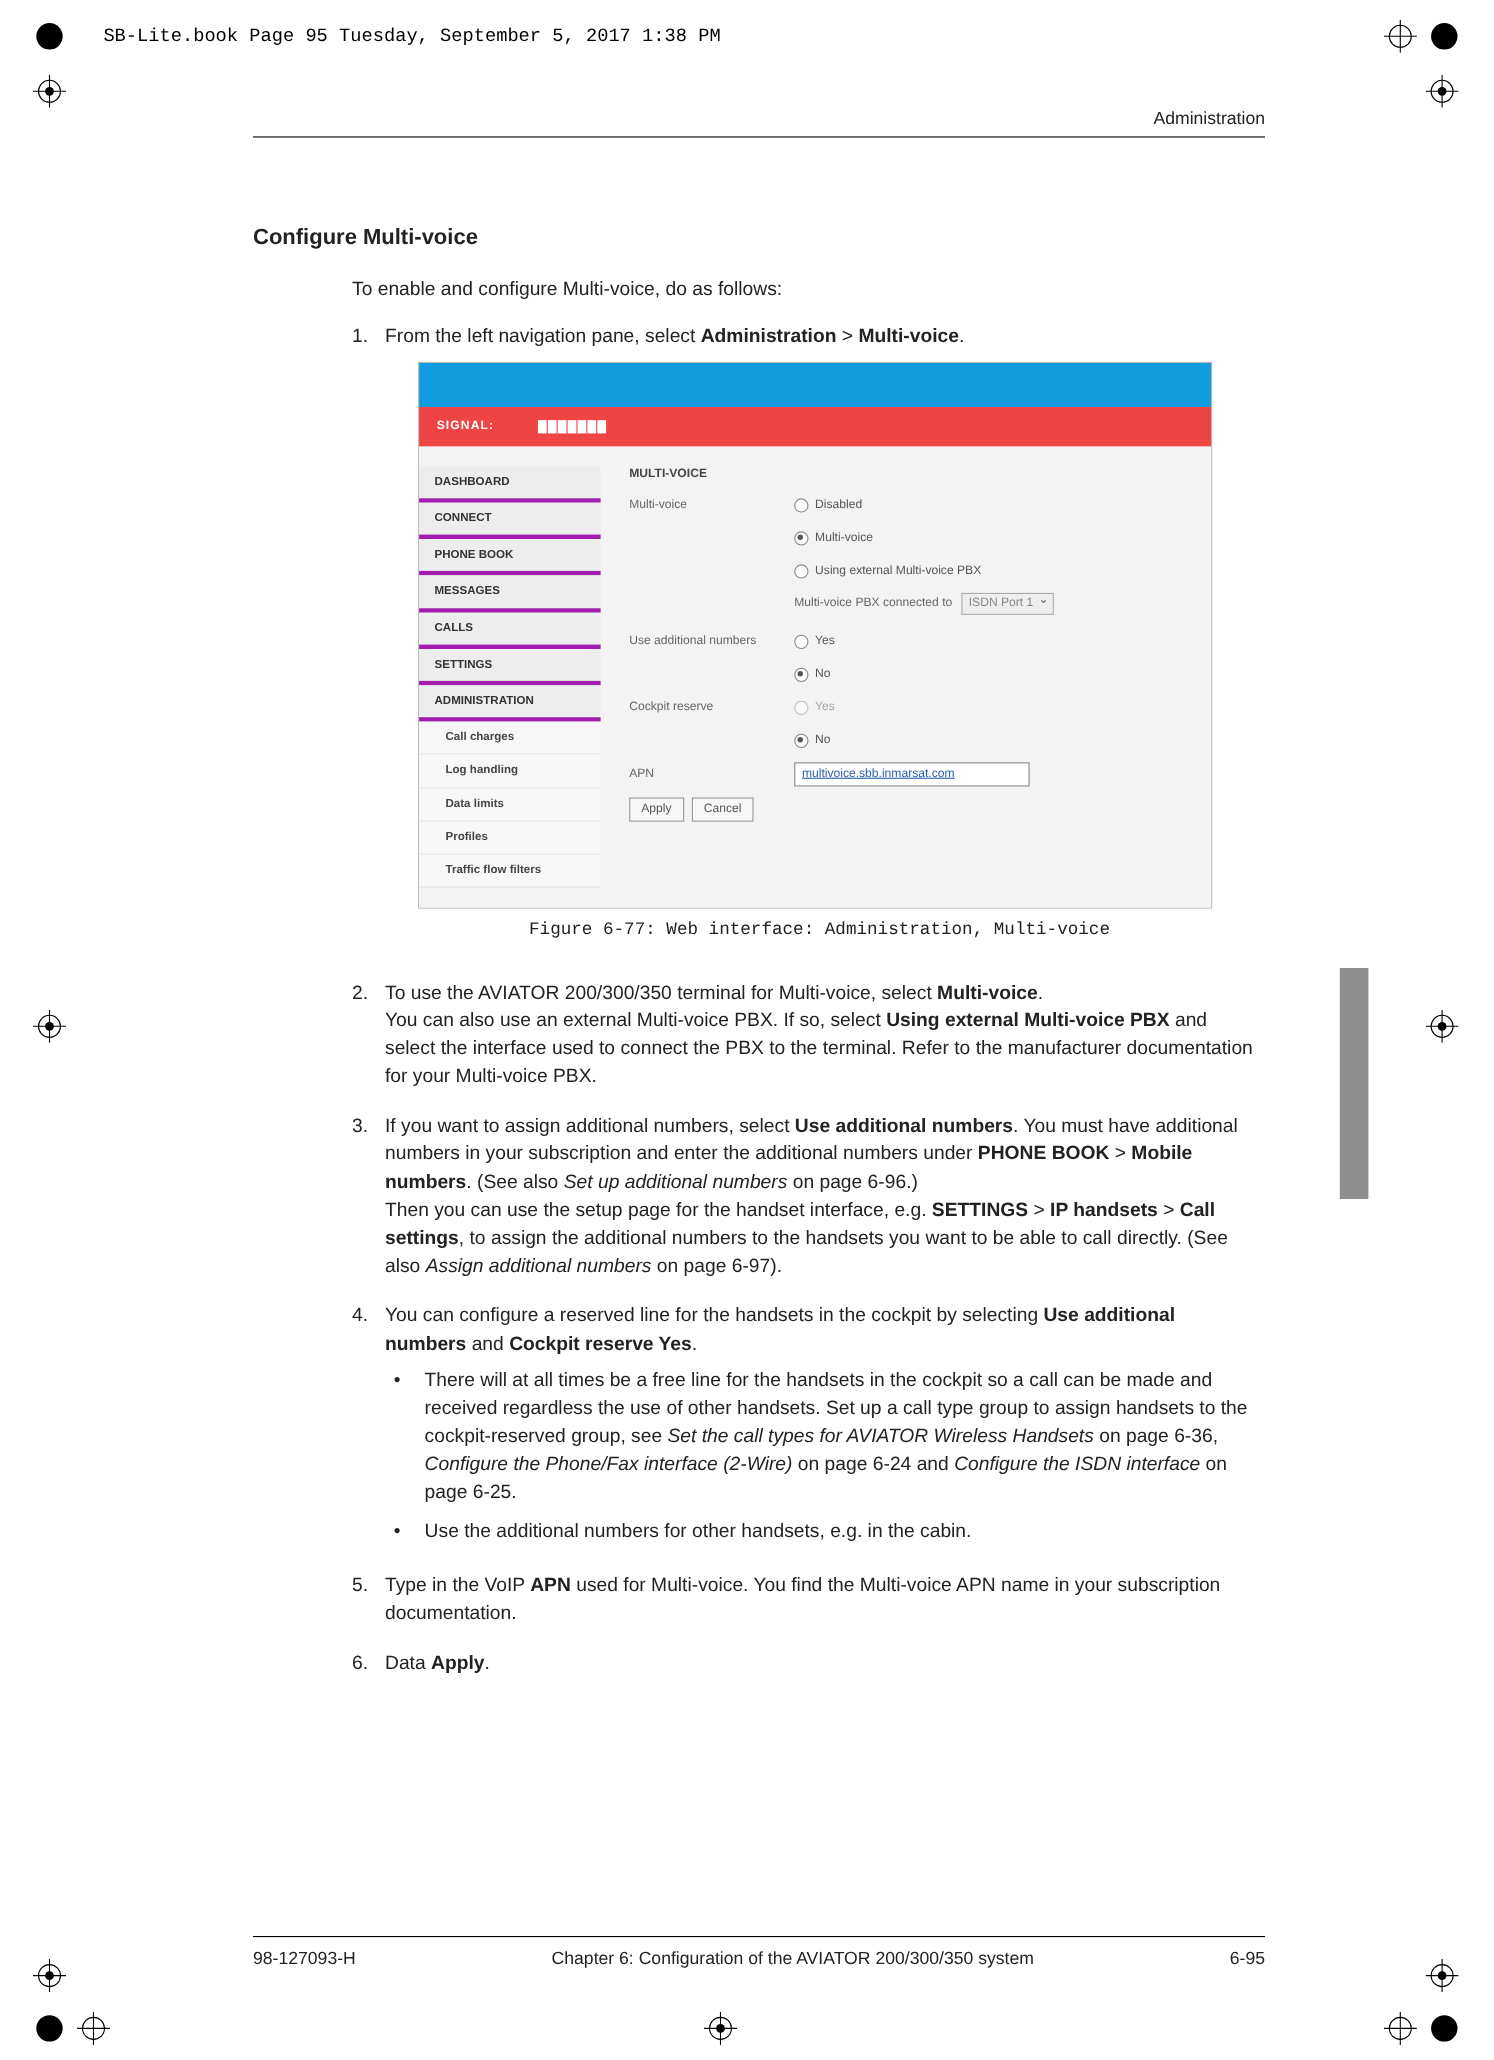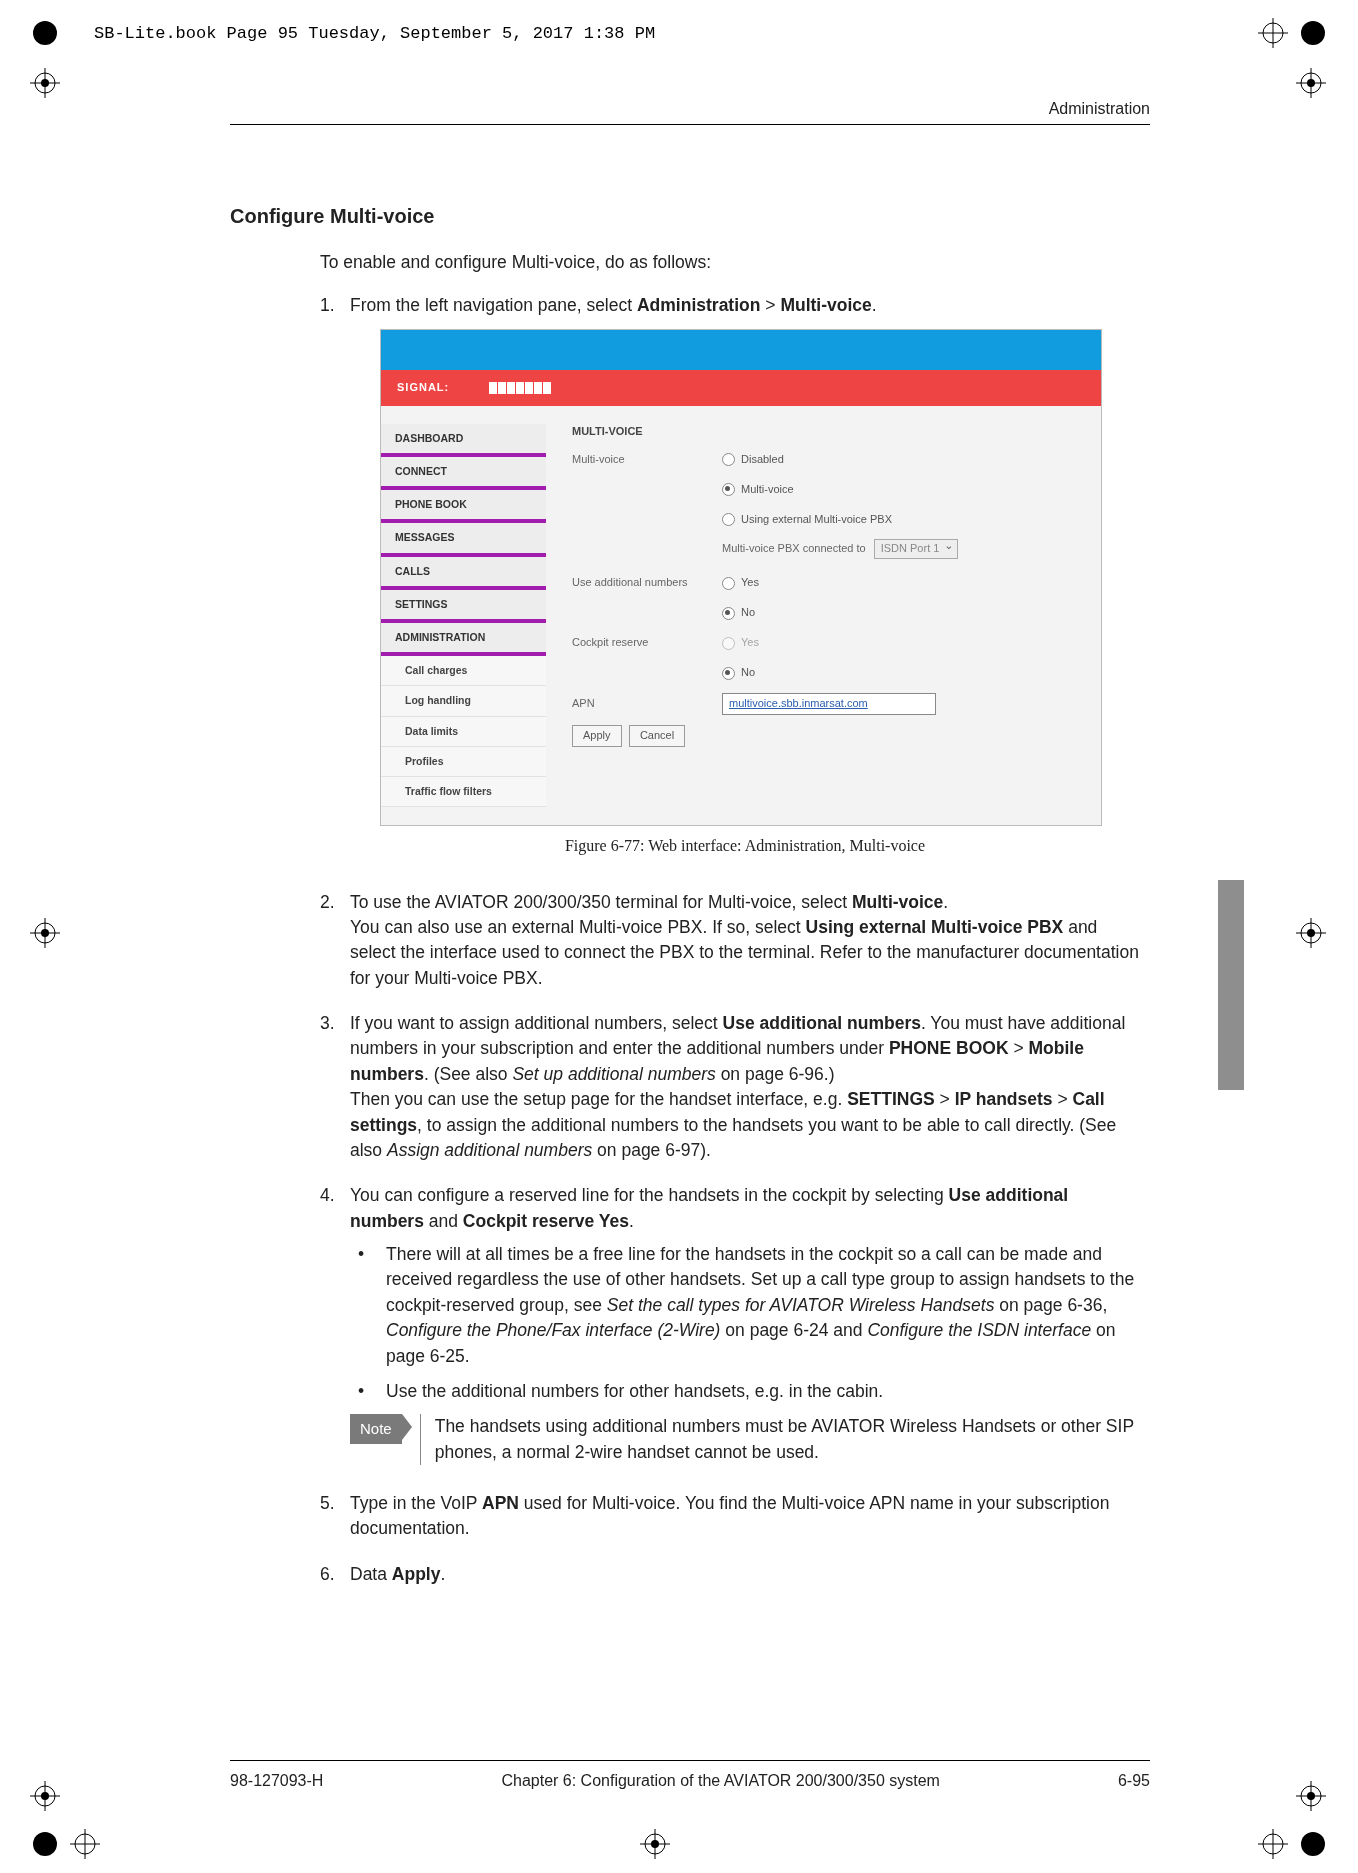--- a/index.html
+++ b/index.html
@@ -227,21 +227,21 @@
   }
   .fig-buttons {
     margin-top: 6px;
     margin-left: 0px;
   }
   .fake-btn {
     border: 1px solid #999; background: #f6f6f6; padding: 2px 10px;
     font-size: 11px; display: inline-block; margin-right: 4px;
   }
   .figure-caption {
-    font-family: Liberation Serif, serif;
+    font-family: Liberation Mono, monospace;
     font-size: 16px;
     text-align: center;
     margin: 8px 0 18px 0;
     color: #222;
   }
   
   .foot-border {
     position: absolute;
     left: 230px;
     width: 920px;
@@ -512,24 +512,20 @@
             <div class="dot">•</div>
             <div>
               <span>There will at all times be a free line for the handsets in the cockpit so a call can be made and received regardless the use of other handsets. Set up a call type group to assign handsets to the cockpit-reserved group, see </span><i>Set the call types for AVIATOR Wireless Handsets</i><span> on page 6-36, </span><i>Configure the Phone/Fax interface (2-Wire)</i><span> on page 6-24 and </span><i>Configure the ISDN interface</i><span> on page 6-25.</span>
             </div>
           </div>
           <div class="bul">
             <div class="dot">•</div>
             <div>Use the additional numbers for other handsets, e.g. in the cabin.</div>
           </div>
         </div>
-        <div class="note-row">
-          <div class="note-badge">Note</div>
-          <div class="note-text">The handsets using additional numbers must be AVIATOR Wireless Handsets or other SIP phones, a normal 2-wire handset cannot be used.</div>
-        </div>
       </div>
     </div>
 
     <div class="ol-item">
       <div class="ol-num">5.</div>
       <div class="ol-body">
         <p>
           <span>Type in the VoIP </span><b>APN</b><span> used for Multi-voice. You find the Multi-voice APN name in your subscription documentation.</span>
         </p>
       </div>

